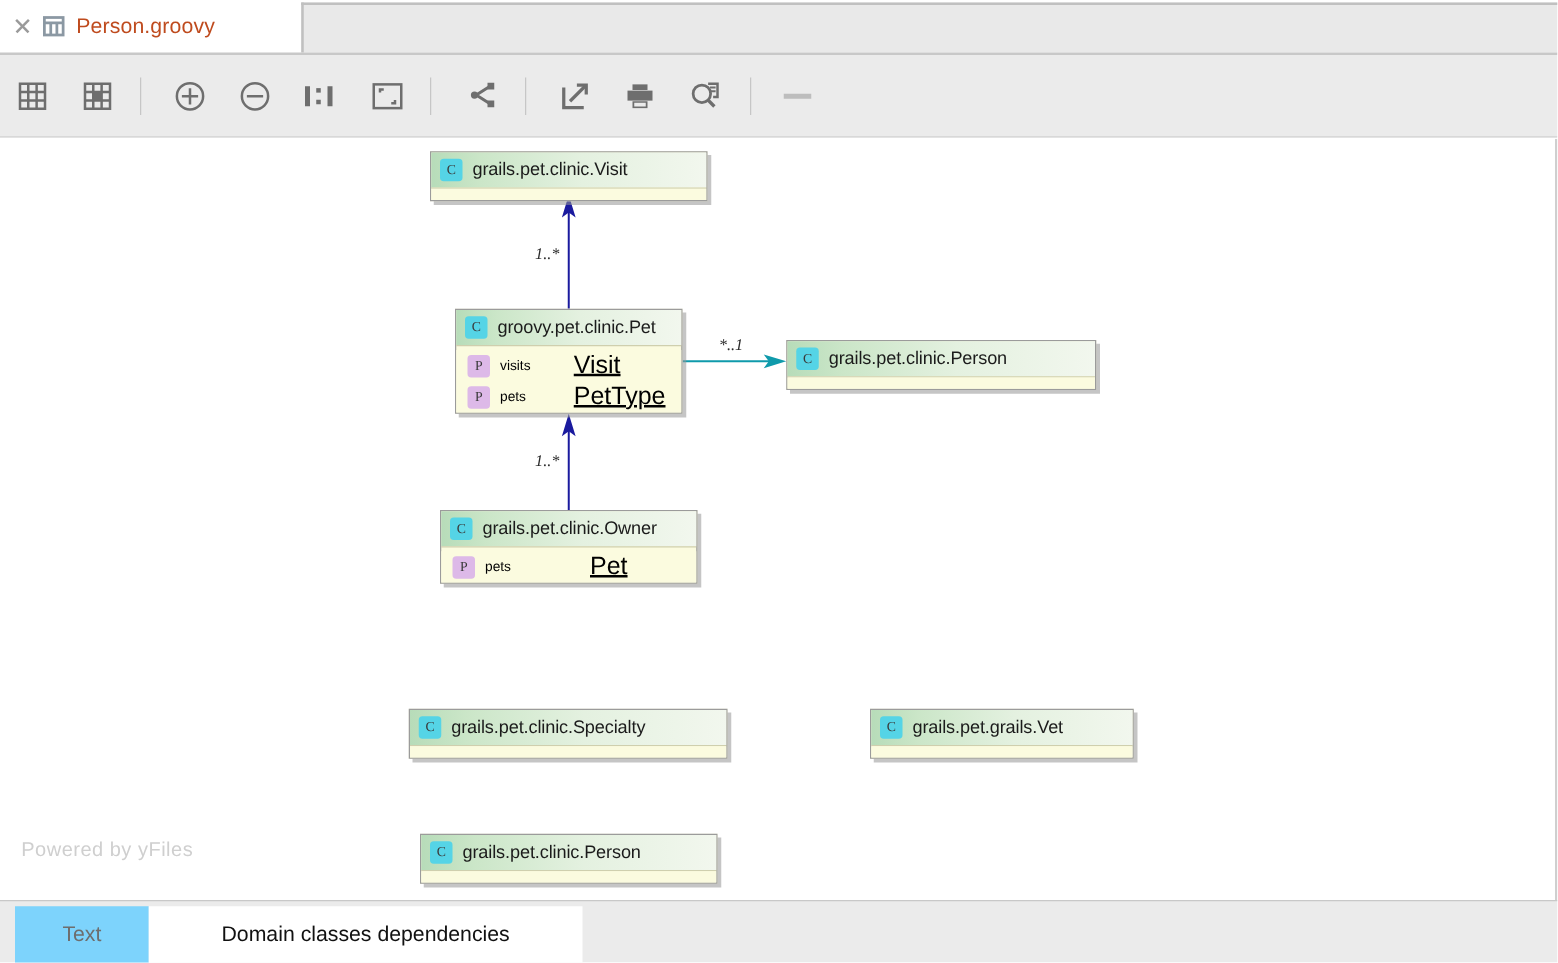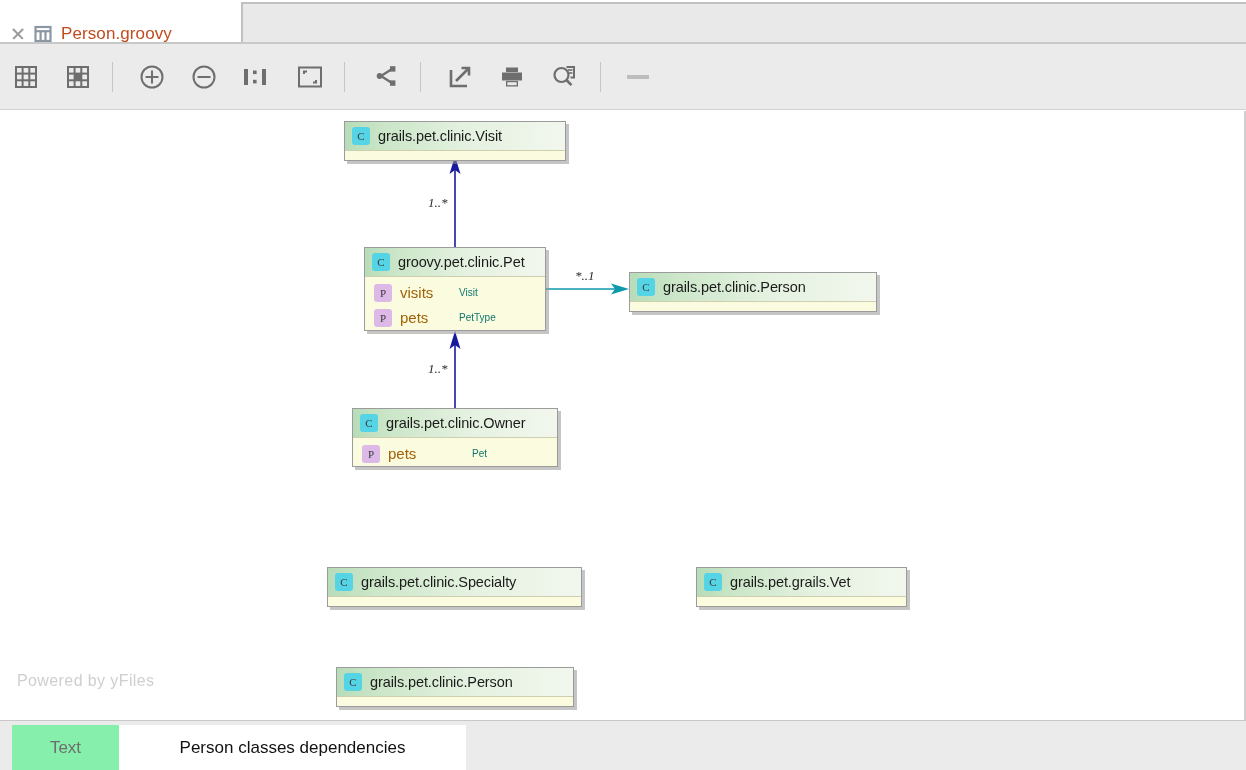--- a/index.html
+++ b/index.html
@@ -34,21 +34,20 @@
   }
   .editor-tab {
     position: absolute;
     left: 0; top: 0;
     height: 42px;
     display: flex;
     align-items: center;
     padding: 0 14px 0 10px;
     background: #ffffff;
     box-sizing: border-box;
-    margin-top: 13px;
   }
   .tab-close {
     width: 16px; height: 16px;
     position: relative;
     margin-right: 8px;
     flex: 0 0 auto;
     cursor: pointer;
   }
   .tab-close::before, .tab-close::after {
     content: "";
@@ -193,29 +192,30 @@
   }
   .prop-row {
     height: 25px;
     display: flex;
     align-items: center;
     padding-left: 9px;
     box-sizing: border-box;
     position: relative;
   }
   .prop-name {
-    font-size: 15px;
-    color: #a16207;
+    font-size: 11px;
+    color: #000000;
     white-space: nowrap;
   }
   .prop-type {
     position: absolute;
-    font-size: 10px;
-    color: #0f766e;
+    font-size: 20px;
+    color: #000000;
     white-space: nowrap;
+    text-decoration: underline;
   }
 
   
   .edge-svg {
     position: absolute;
     left: 0; top: 0;
     width: 1246px; height: 609px;
     pointer-events: none;
   }
   .edge-label {
@@ -242,21 +242,21 @@
     top: 4px;
     height: 46px;
     display: flex;
     align-items: center;
     justify-content: center;
     box-sizing: border-box;
     cursor: pointer;
     font-size: 17px;
   }
   .btab-inactive {
-    background: #86efac;
+    background: #7dd3fc;
     color: #6e6e6e;
   }
   .btab-active {
     background: #ffffff;
     color: #111111;
   }
 </style>
 </head>
 <body>
 
@@ -509,14 +509,14 @@
     <div class="node-strip"></div>
   </div>
 
   <div class="watermark">Powered by yFiles</div>
 
   <div class="canvas-right-border"></div>
 </div>
 
 <div class="bottombar">
   <div class="btab btab-inactive" style="left:12px; width:107px;">Text</div>
-  <div class="btab btab-active" style="left:119px; width:347px;">Person classes dependencies</div>
+  <div class="btab btab-active" style="left:119px; width:347px;">Domain classes dependencies</div>
 </div>
 
 </body></html>

